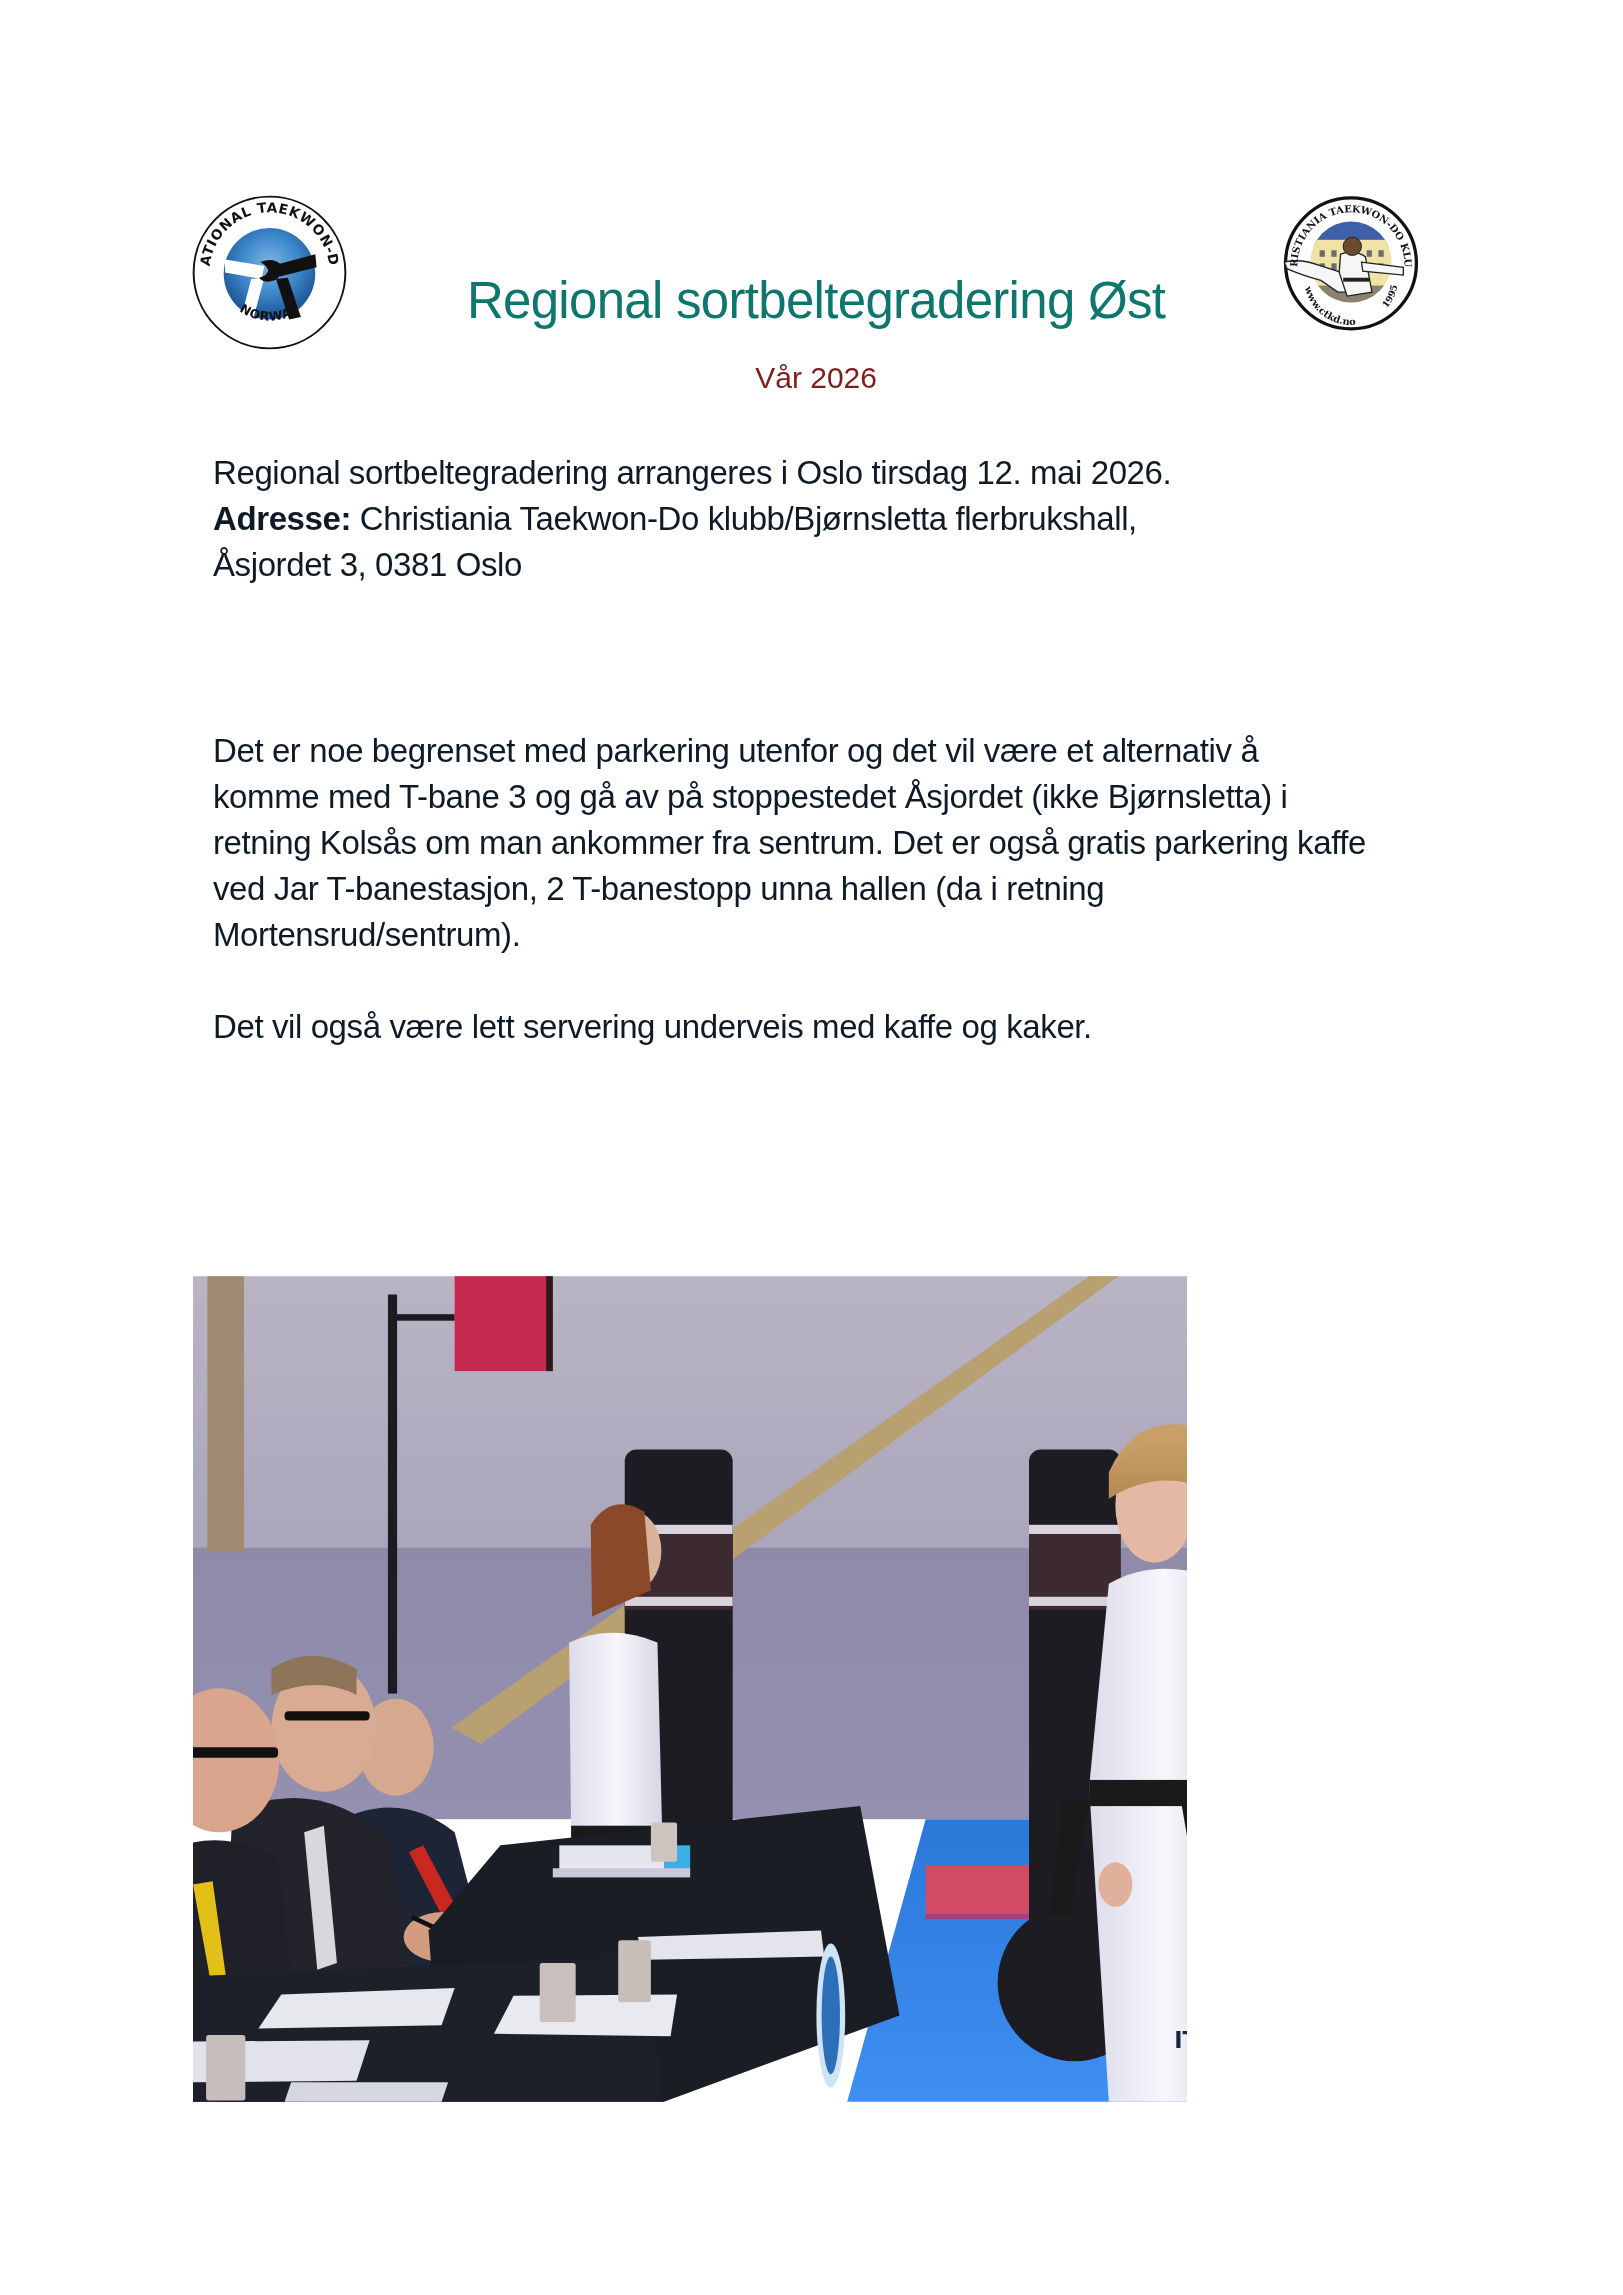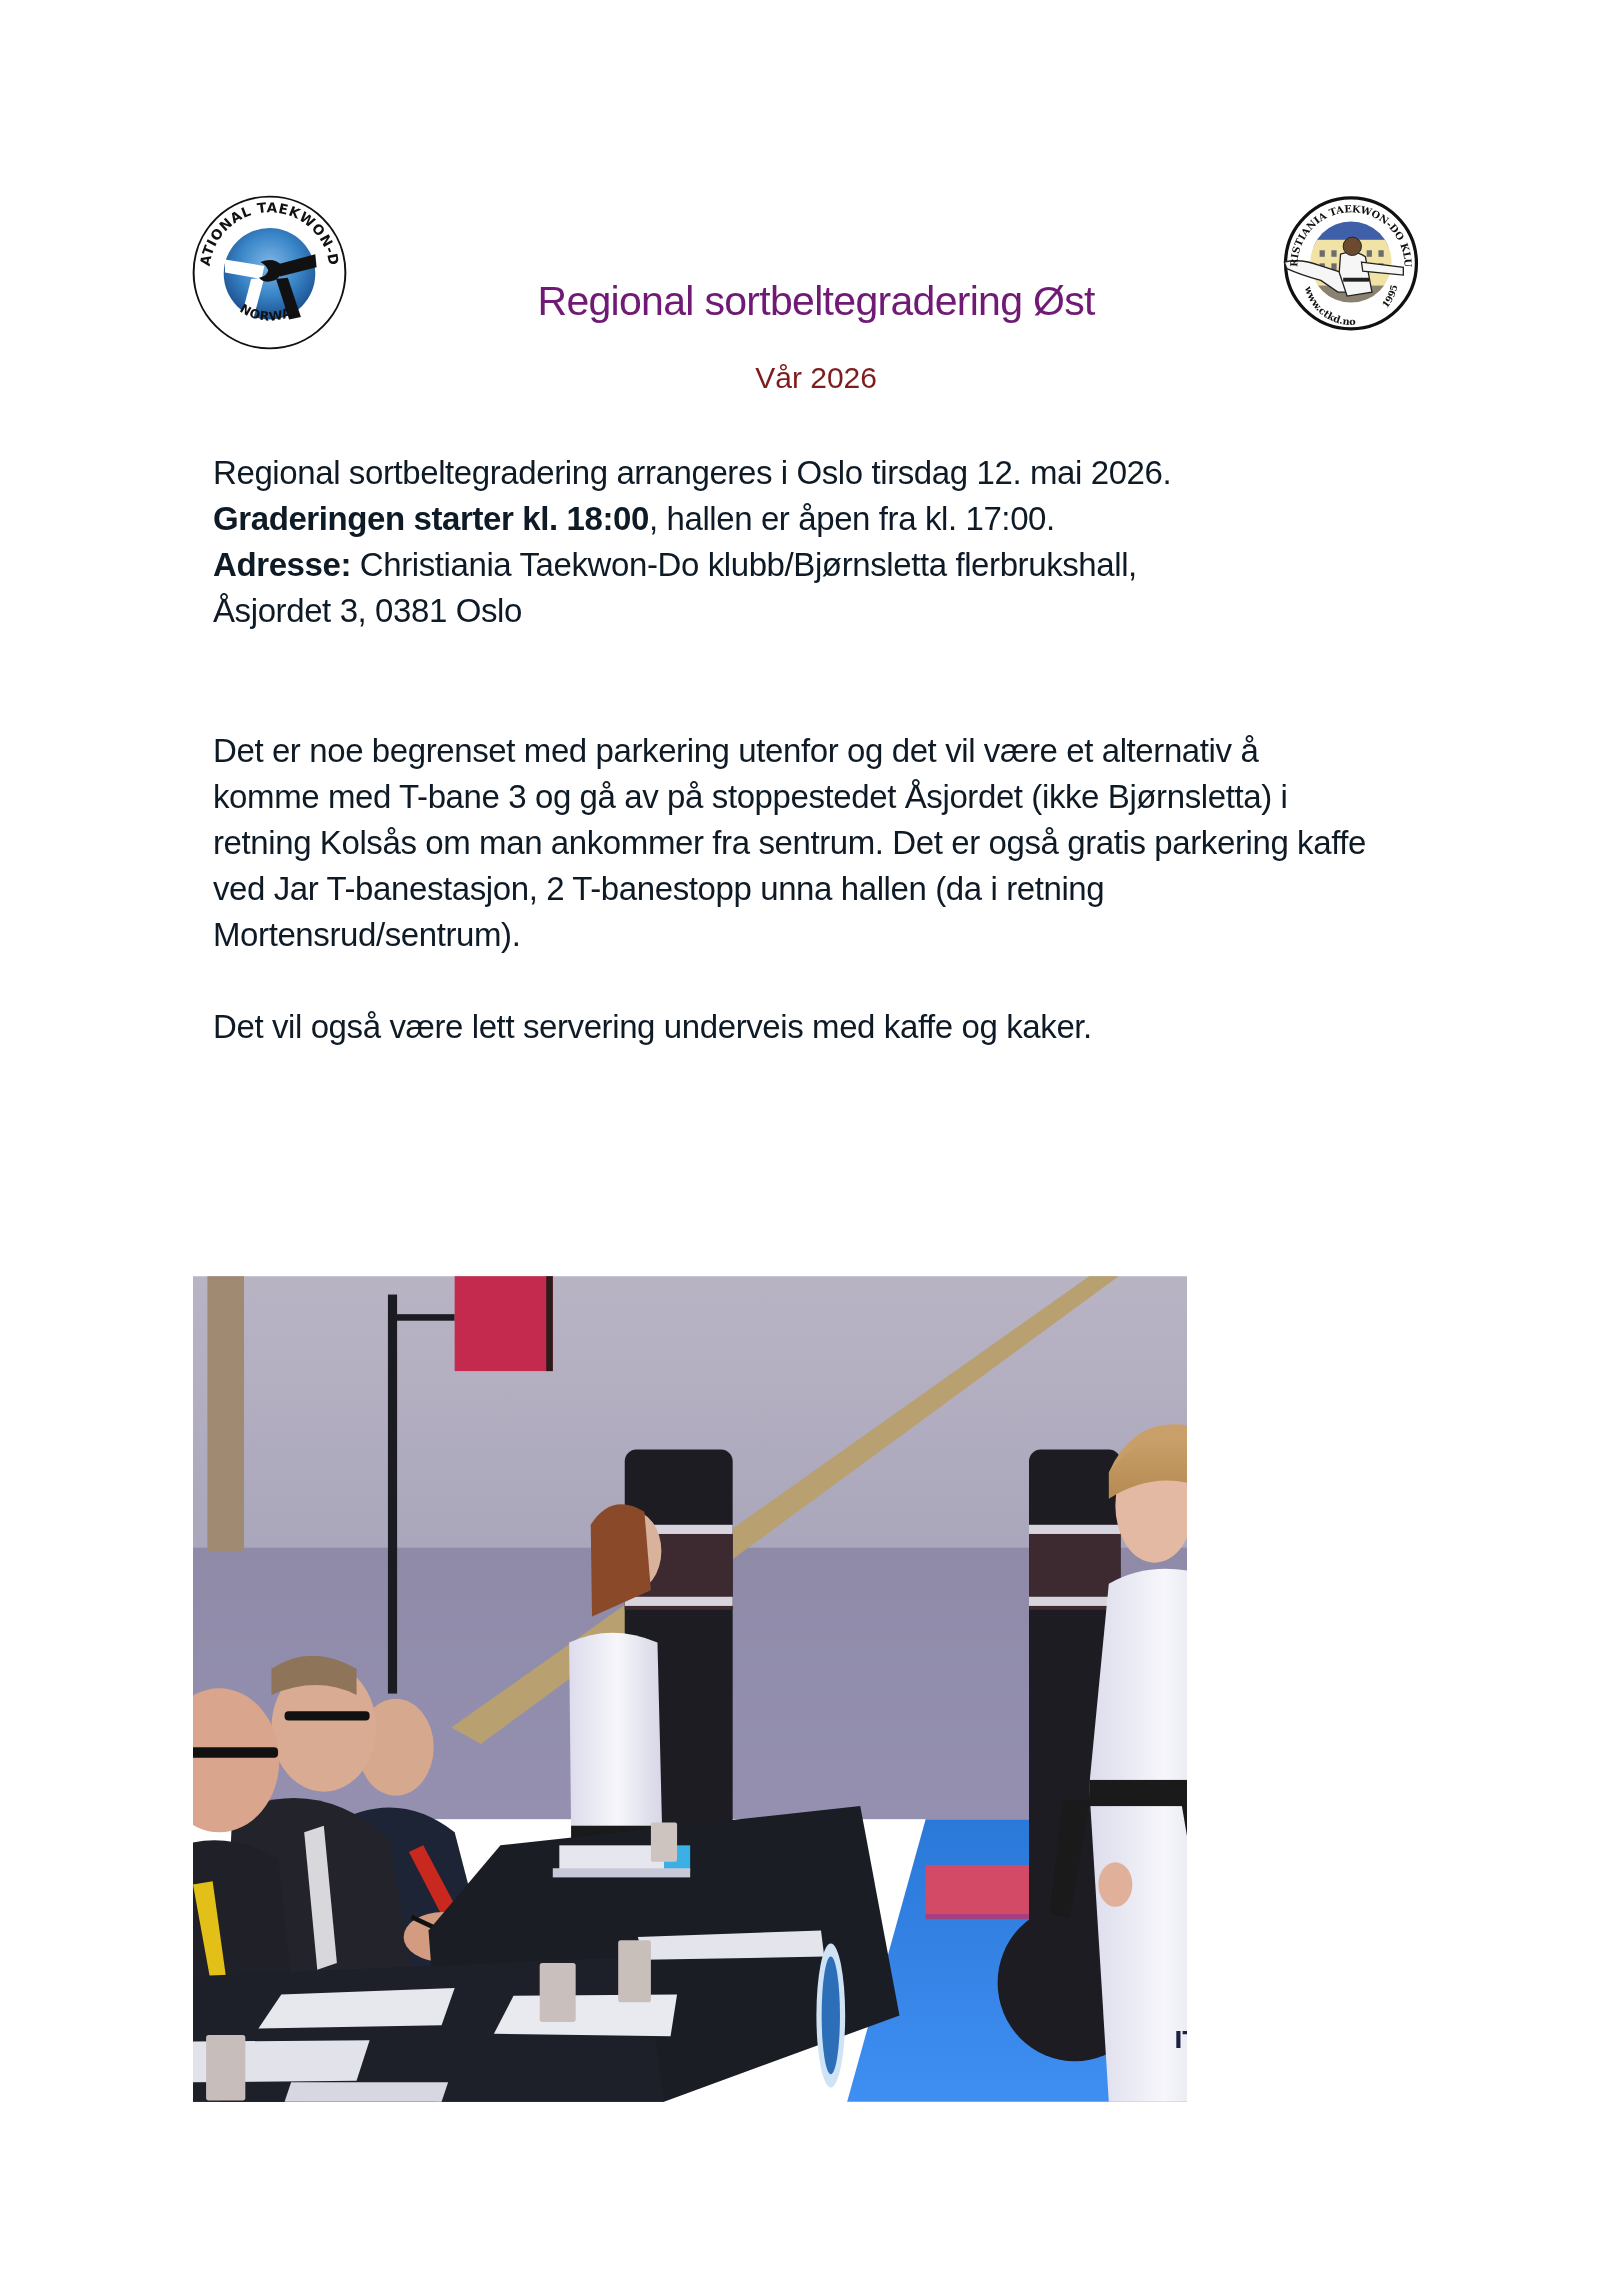--- a/index.html
+++ b/index.html
@@ -4,21 +4,21 @@
 <style>
   html, body { margin: 0; padding: 0; background: #ffffff; }
   body { width: 1623px; height: 2295px; position: relative; overflow: hidden;
          font-family: "Liberation Sans", "DejaVu Sans", sans-serif; color: #0e1a26; }
 
   .logo { position: absolute; }
   #logo-ntn { left: 191px; top: 194px; width: 157px; height: 157px; }
   #logo-ctkd { left: 1275px; top: 194px; width: 152px; height: 140px; }
 
   .title { position: absolute; left: 0; width: 1623px; top: 265px; text-align: center;
-           font-size: 41px; line-height: 72px; color: #701a75; font-weight: normal;
+           font-size: 51px; line-height: 72px; color: #0f766e; font-weight: normal;
            letter-spacing: -0.7px; padding-left: 0; }
   .title span { position: relative; left: 4.6px; }
   .subtitle { position: absolute; left: 0; width: 1623px; top: 359px; text-align: center;
               font-size: 30px; line-height: 37px; color: #7f1d1d; }
   .subtitle span { position: relative; left: 4.6px; }
 
   .para { position: absolute; left: 193px; width: 1243px; font-size: 33px; line-height: 46px;
           color: #0e1a26; letter-spacing: -0.4px; margin-left: 20px; }
   .para .line { display: block; white-space: nowrap; }
   .para b { font-weight: bold; }
@@ -106,21 +106,20 @@
 
 <h1 class="title" style="margin:0;">
   <span>Regional sortbeltegradering Øst</span>
 </h1>
 <div class="subtitle">
   <span>Vår 2026</span>
 </div>
 
 <div class="para" id="para-intro">
   <span class="line">Regional sortbeltegradering arrangeres i Oslo tirsdag 12. mai 2026.</span>
-  <span class="line"><b>Graderingen starter kl. 18:00</b><span>, hallen er åpen fra kl. 17:00.</span></span>
   <span class="line"><b>Adresse:</b><span> Christiania Taekwon-Do klubb/Bjørnsletta flerbrukshall,</span></span>
   <span class="line">Åsjordet 3, 0381 Oslo</span>
 </div>
 
 <div class="para" id="para-parking">
   <span class="line">Det er noe begrenset med parkering utenfor og det vil være et alternativ å</span>
   <span class="line">komme med T-bane 3 og gå av på stoppestedet Åsjordet (ikke Bjørnsletta) i</span>
   <span class="line">retning Kolsås om man ankommer fra sentrum. Det er også gratis parkering kaffe</span>
   <span class="line">ved Jar T-banestasjon, 2 T-banestopp unna hallen (da i retning</span>
   <span class="line">Mortensrud/sentrum).</span>

